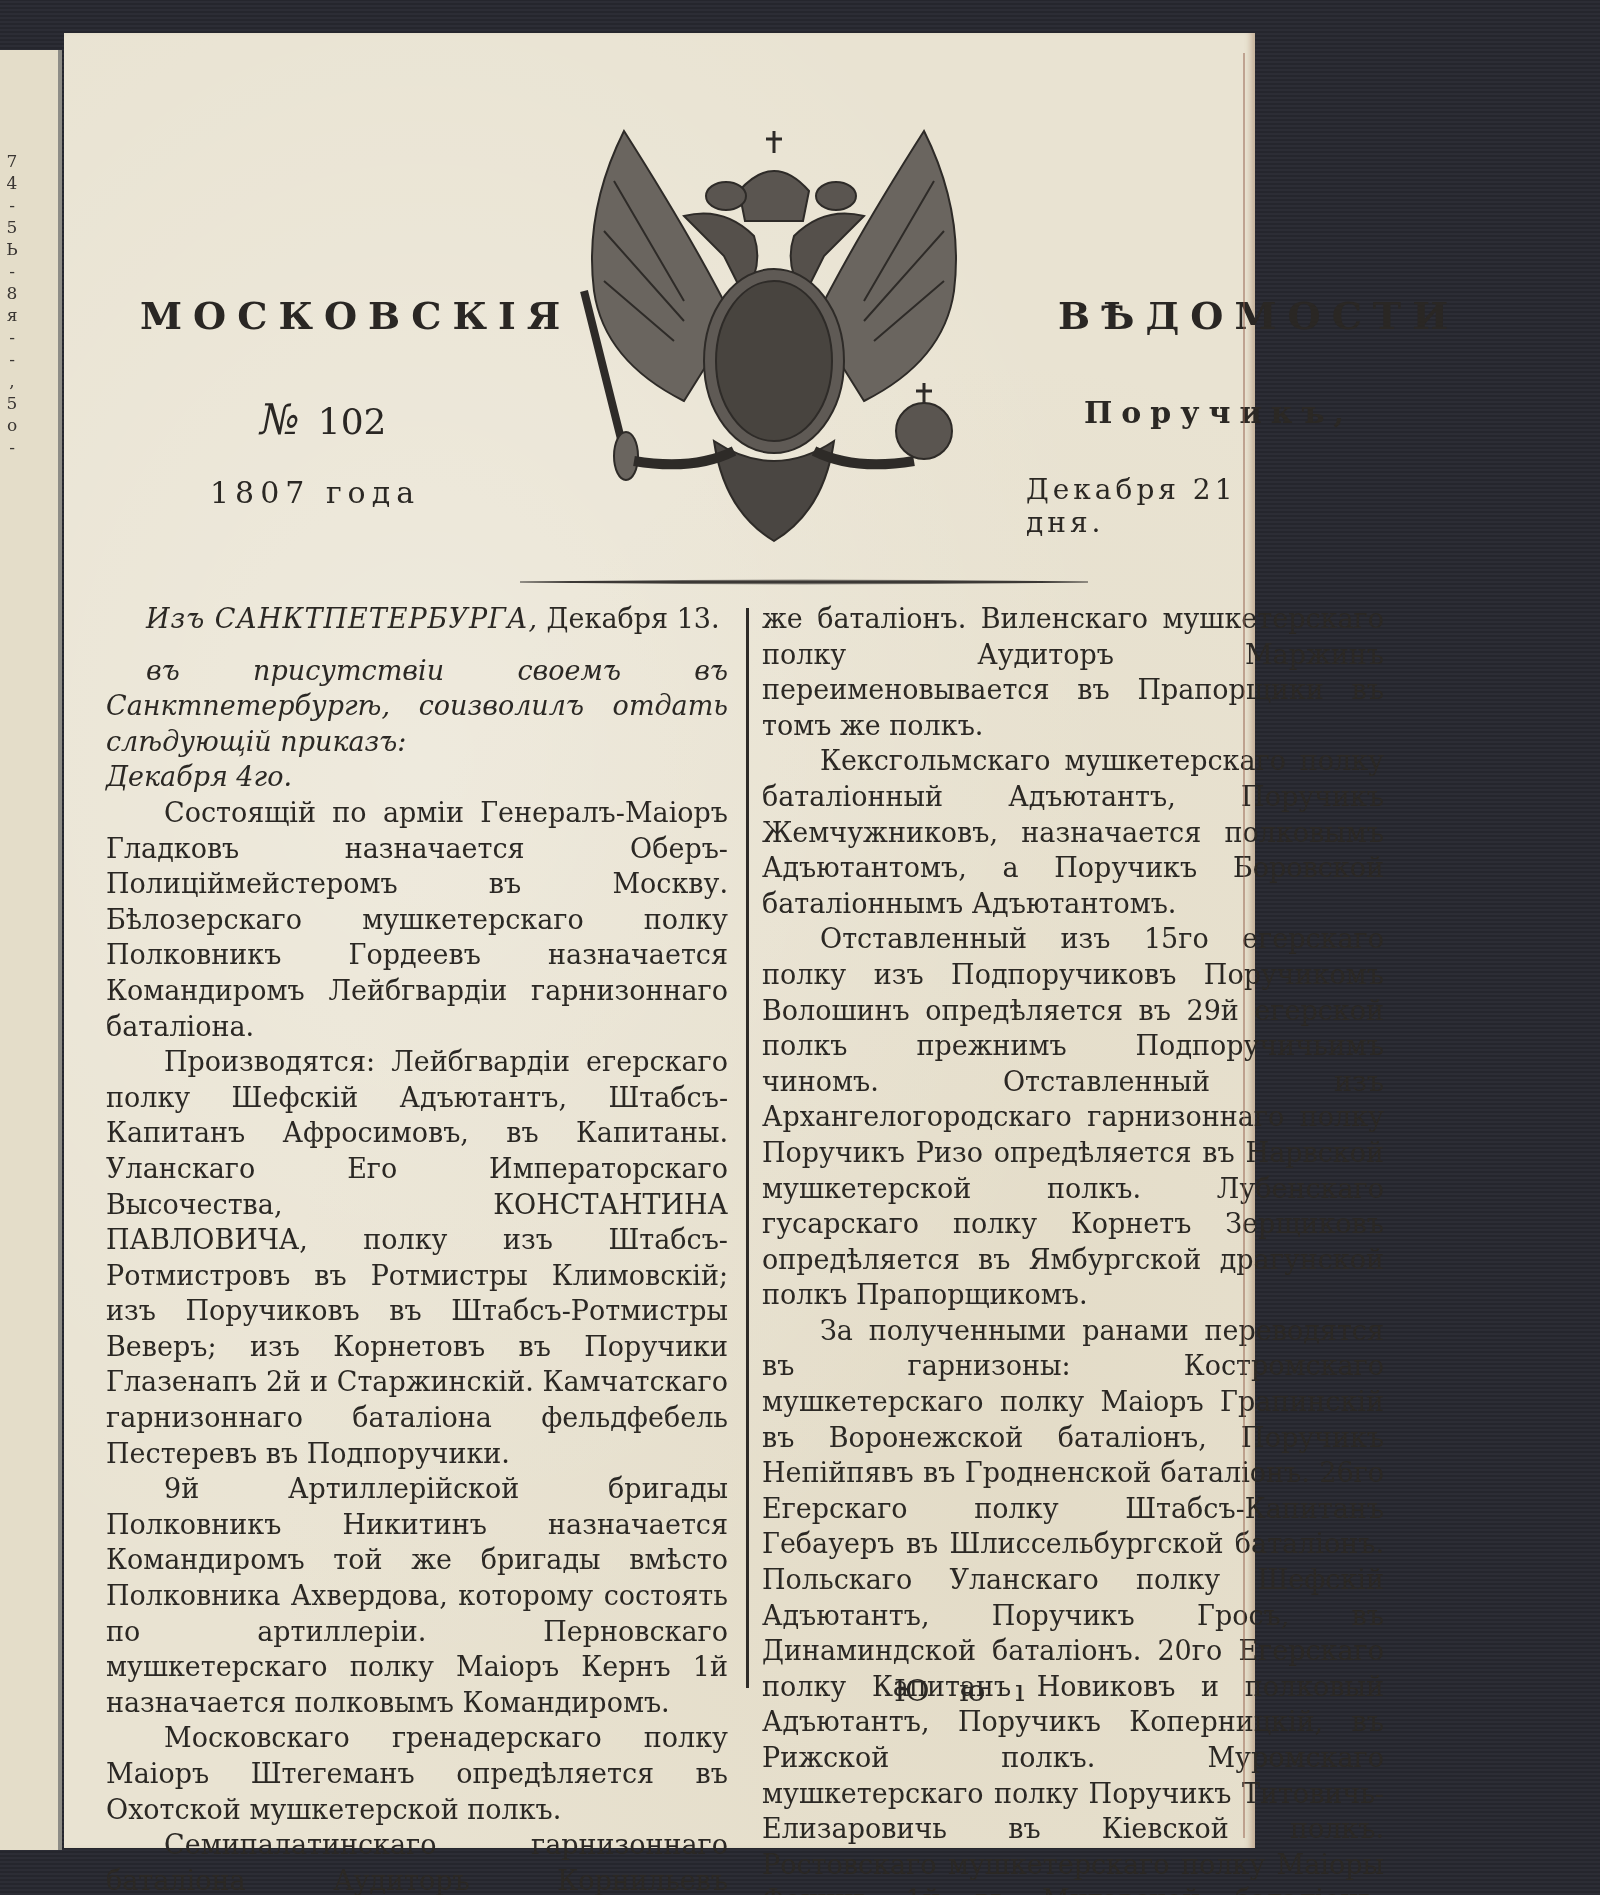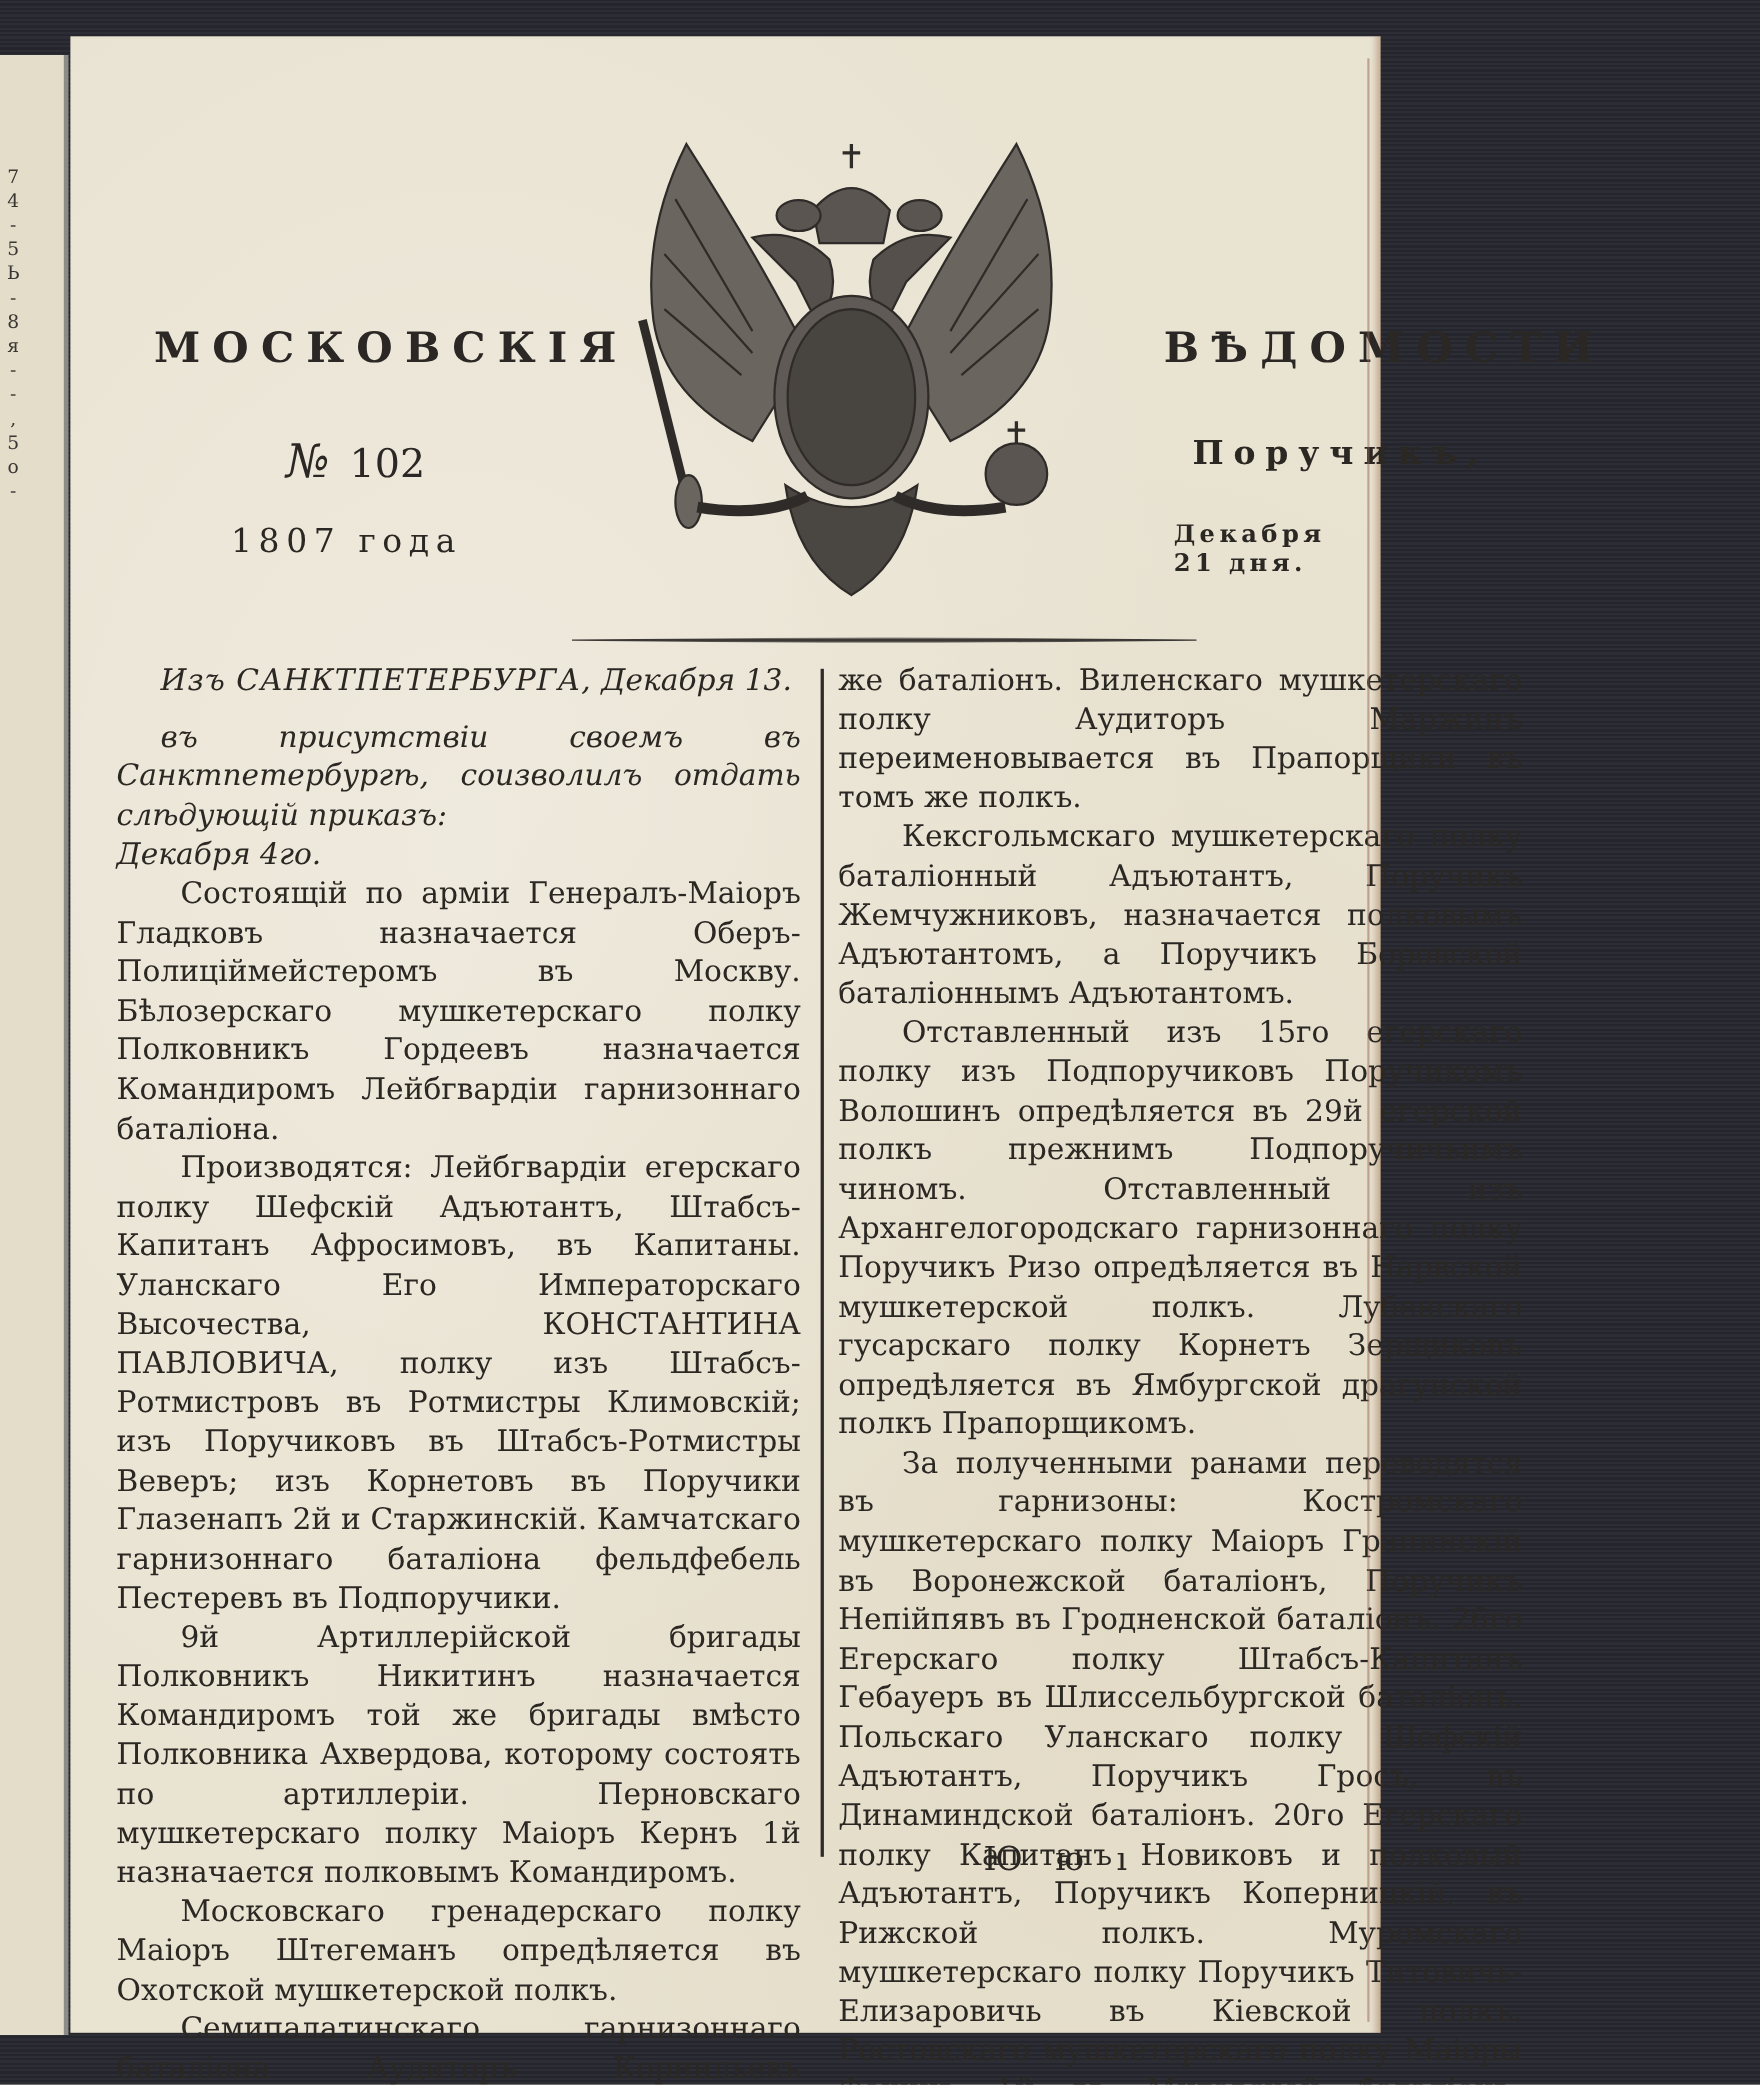--- a/index.html
+++ b/index.html
@@ -43,21 +43,21 @@
       font-style: italic;
     }
     .issue-no .num { font-style: normal; font-size: 36px; margin-left: 18px; }
     .year {
       position: absolute; left: 146px; top: 442px; font-size: 30px; letter-spacing: 6px; text-align: right;
     }
     .weekday {
       position: absolute; left: 1020px; top: 362px; font-size: 30px; letter-spacing: 9px; font-weight: bold;
     }
     .date {
-      position: absolute; left: 962px; top: 440px; font-size: 22px; letter-spacing: 4px; font-weight: bold; margin-left: 41px;
+      position: absolute; left: 962px; top: 440px; font-size: 28px; letter-spacing: 4px; font-weight: normal;
     }
 
     .crest { position: absolute; left: 500px; top: 88px; width: 420px; height: 440px; }
 
     .rule {
       position: absolute; left: 456px; top: 546px; width: 568px; height: 6px;
       background: linear-gradient(180deg, transparent 0, #3b3835 35%, #3b3835 65%, transparent 100%);
       clip-path: polygon(0 40%, 50% 0, 100% 40%, 100% 60%, 50% 100%, 0 60%);
     }
 
@@ -66,21 +66,21 @@
       text-align: justify; color: #2b2824;
     }
     .col-left { left: 42px; width: 622px; }
     .col-right { left: 698px; width: 622px; }
     .divider {
       position: absolute; left: 682px; top: 575px; width: 3px; height: 1080px; background: #2e2b28;
     }
     .col p { margin: 0; text-indent: 58px; }
     .col p.noindent { text-indent: 0; }
     .col p.center { text-align: left; text-indent: 0; font-style: italic; }
-    .col .ital { font-style: italic; }
+    .col .ital { }
     .col .head { font-style: italic; letter-spacing: 1px; }
     .col .caps { letter-spacing: 2px; font-weight: bold; }
     .col .decree { font-style: italic; margin-top: 16px; }
     .dropcap { font-size: 48px; line-height: 30px; vertical-align: -4px; font-weight: bold; }
 
     .signature {
       position: absolute; left: 830px; top: 1640px; font-size: 30px; letter-spacing: 10px; color: #2b2824;
     }
   </style>
 </head>

